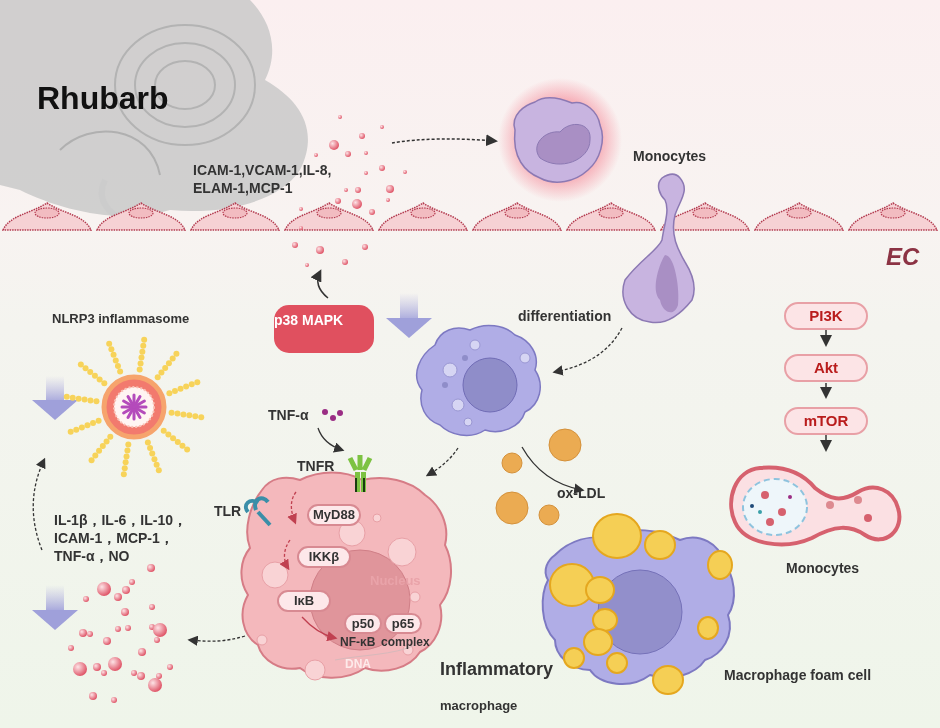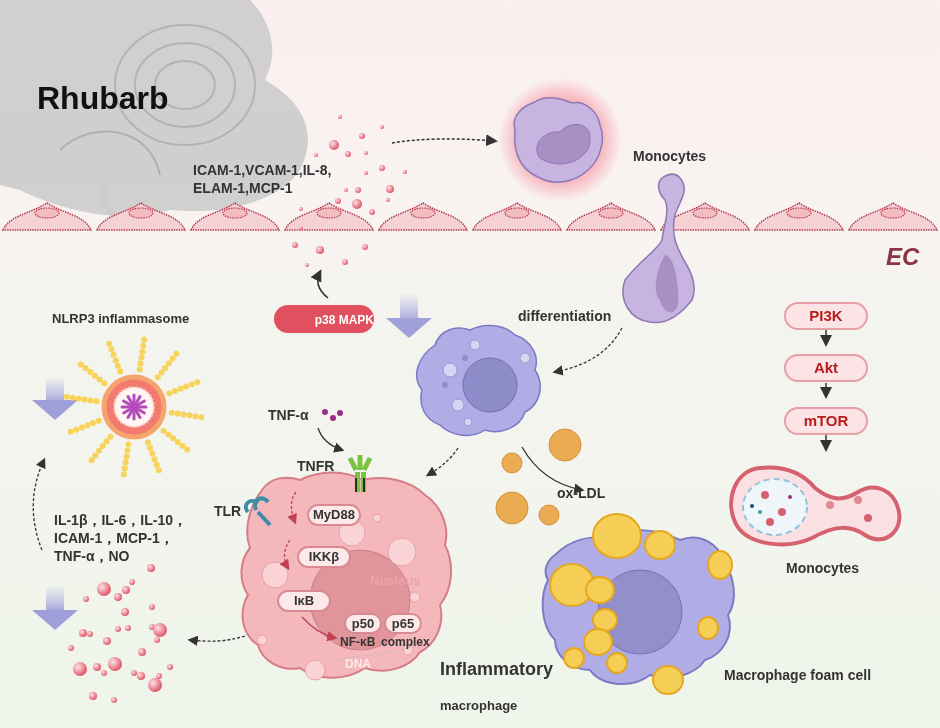--- a/index.html
+++ b/index.html
@@ -346,21 +346,21 @@
     <circle cx="868" cy="518" r="4" fill="#d6616e"></circle>
   </g>
 </svg>
 
 <div class="lbl" style="left:37px;top:80px;font-size:32px;color:#111;">Rhubarb</div>
 <div class="lbl" style="left:193px;top:162px;font-size:14px;">ICAM-1,VCAM-1,IL-8,</div>
 <div class="lbl" style="left:193px;top:180px;font-size:14px;">ELAM-1,MCP-1</div>
 <div class="lbl" style="left:633px;top:148px;font-size:14px;">Monocytes</div>
 <div class="lbl" style="left:886px;top:243px;font-size:24px;color:#8c3344;font-style:italic;">EC</div>
 <div class="lbl" style="left:52px;top:312px;font-size:13px;">NLRP3 inflammasome</div>
-<div style="position:absolute;left:274px;top:305px;width:100px;height:28px;border-radius:15px;background:#e0505f;color:#fff;font-weight:bold;font-size:12px;text-align:right;line-height:30px;">p38 MAPK</div>
+<div style="position:absolute;left:274px;top:305px;width:100px;height:48px;border-radius:15px;background:#e0505f;color:#fff;font-weight:bold;font-size:14px;text-align:left;line-height:30px;">p38 MAPK</div>
 <div class="lbl" style="left:518px;top:308px;font-size:14px;">differentiation</div>
 
 <div class="pill" style="left:784px;top:302px;width:80px;height:24px;line-height:24px;">PI3K</div>
 <div class="pill" style="left:784px;top:354px;width:80px;height:24px;line-height:24px;">Akt</div>
 <div class="pill" style="left:784px;top:407px;width:80px;height:24px;line-height:24px;">mTOR</div>
 <div class="lbl" style="left:786px;top:560px;font-size:14px;">Monocytes</div>
 
 <div class="lbl" style="left:268px;top:407px;font-size:14px;">TNF-α</div>
 <div class="lbl" style="left:297px;top:458px;font-size:14px;">TNFR</div>
 <div class="lbl" style="left:214px;top:503px;font-size:14px;">TLR</div>

